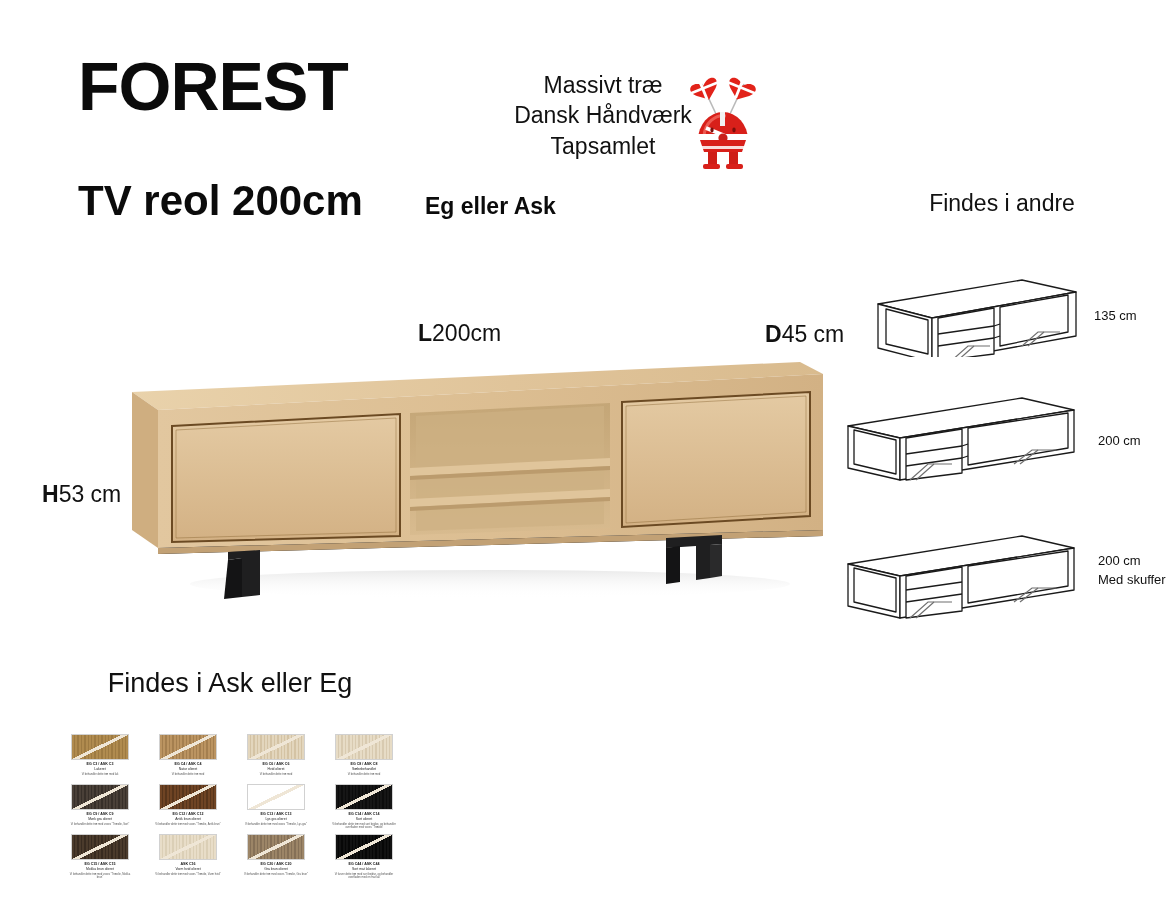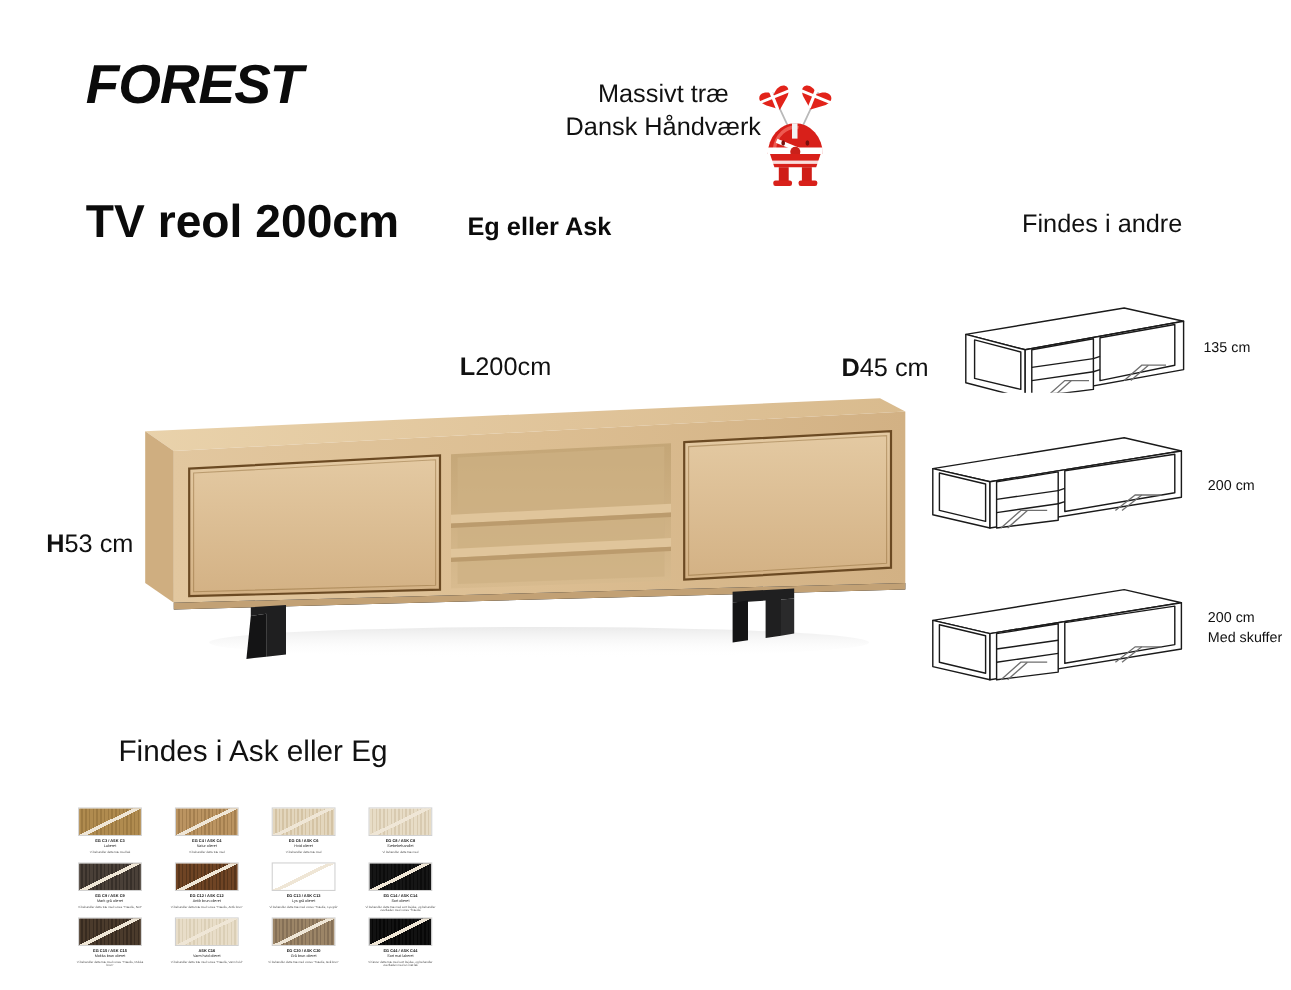--- a/index.html
+++ b/index.html
@@ -4,21 +4,21 @@
 <style>
   html,body{margin:0;padding:0;background:#fff;}
   body{
     width:1174px;height:900px;position:relative;overflow:hidden;
     font-family:"Liberation Sans", sans-serif;color:#111;
   }
   .abs{position:absolute;}
 
   
   #brand-title{
-    left:78px;top:52px;font-size:50px;font-weight:bold;font-style:italic;
+    left:78px;top:52px;font-size:68px;font-weight:bold;
     letter-spacing:-1px;line-height:1;color:#0b0b0b;
   }
   #claims{left:498px;top:70px;width:210px;text-align:center;font-size:23px;line-height:1.32;color:#111;}
   #mascot{left:686px;top:62px;width:74px;height:108px;}
 
   #product-title{left:78px;top:180px;font-size:42px;font-weight:bold;line-height:1;color:#0b0b0b;}
   #product-subtitle{left:425px;top:195px;font-size:23px;font-weight:bold;line-height:1;color:#0b0b0b;}
 
   
   .dim{font-size:23px;color:#111;white-space:nowrap;}
@@ -59,20 +59,21 @@
   .swatch-desc{font-size:2.7px;line-height:1.3;text-align:center;color:#555;margin-top:1.6px;width:66px;}
 </style>
 </head>
 <body>
 
 <div class="abs" id="brand-title">FOREST</div>
 
 <div class="abs" id="claims">
   <div>Massivt træ</div>
   <div>Dansk Håndværk</div>
+  <div>Tapsamlet</div>
 </div>
 
 <div class="abs" id="mascot">
   <svg viewBox="0 0 74 108" width="74" height="108">
 
     <path d="M30 52 L16 22" stroke="#b9b9b9" stroke-width="1.6" fill="none"></path>
     <path d="M44 52 L58 22" stroke="#b9b9b9" stroke-width="1.6" fill="none"></path>
 
     <g transform="translate(16,20) rotate(-22)">
       <path d="M0 4 C-9 -6 -20 2 -10 11 L0 19 L10 11 C20 2 9 -6 0 4 Z" fill="#e2231a"></path>

